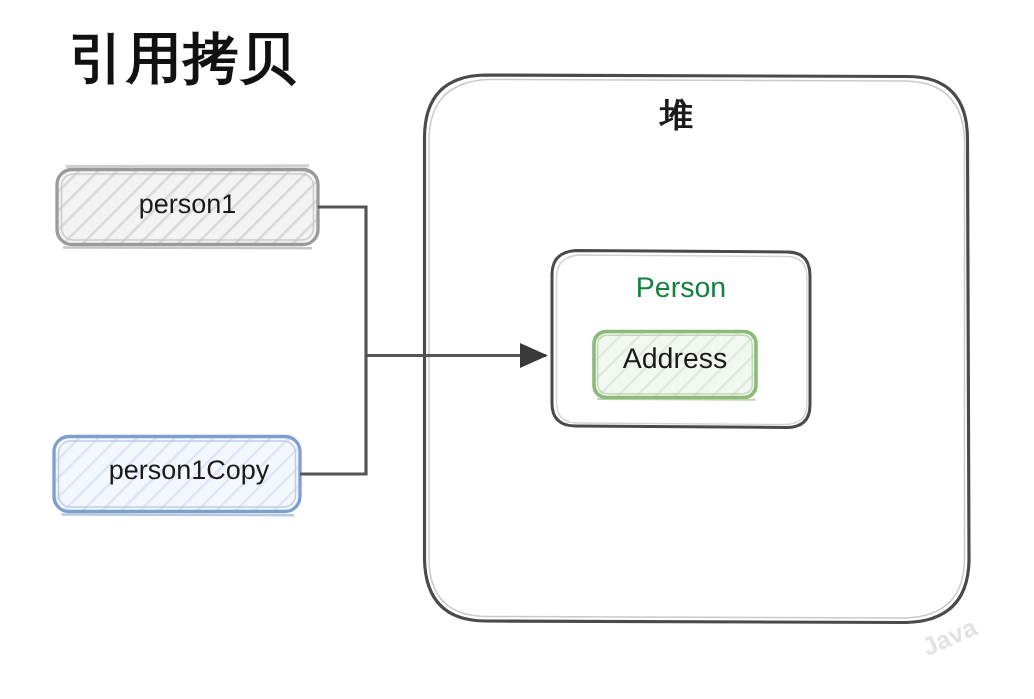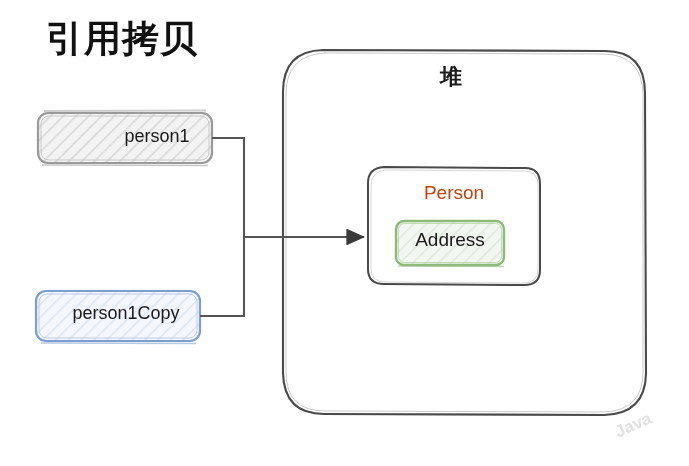--- a/index.html
+++ b/index.html
@@ -44,40 +44,39 @@
     font-weight: 700;
     color: #1b1b1b;
   }
   #person-label {
     left: 368px;
     top: 182px;
     width: 172px;
     text-align: center;
     font-size: 19px;
     font-weight: 400;
-    color: #c2410c;
+    color: #15803d;
   }
   #address-label {
     left: 395px;
     top: 229px;
     width: 110px;
     text-align: center;
     font-size: 19px;
     font-weight: 400;
     color: #1a1a1a;
   }
   #person1-label {
     left: 38px;
     top: 126px;
     width: 174px;
     text-align: center;
     font-size: 18px;
     font-weight: 400;
     color: #1a1a1a;
-    margin-left: 32px;
   }
   #person1copy-label {
     left: 36px;
     top: 303px;
     width: 180px;
     text-align: center;
     font-size: 18px;
     font-weight: 400;
     color: #1a1a1a;
   }

